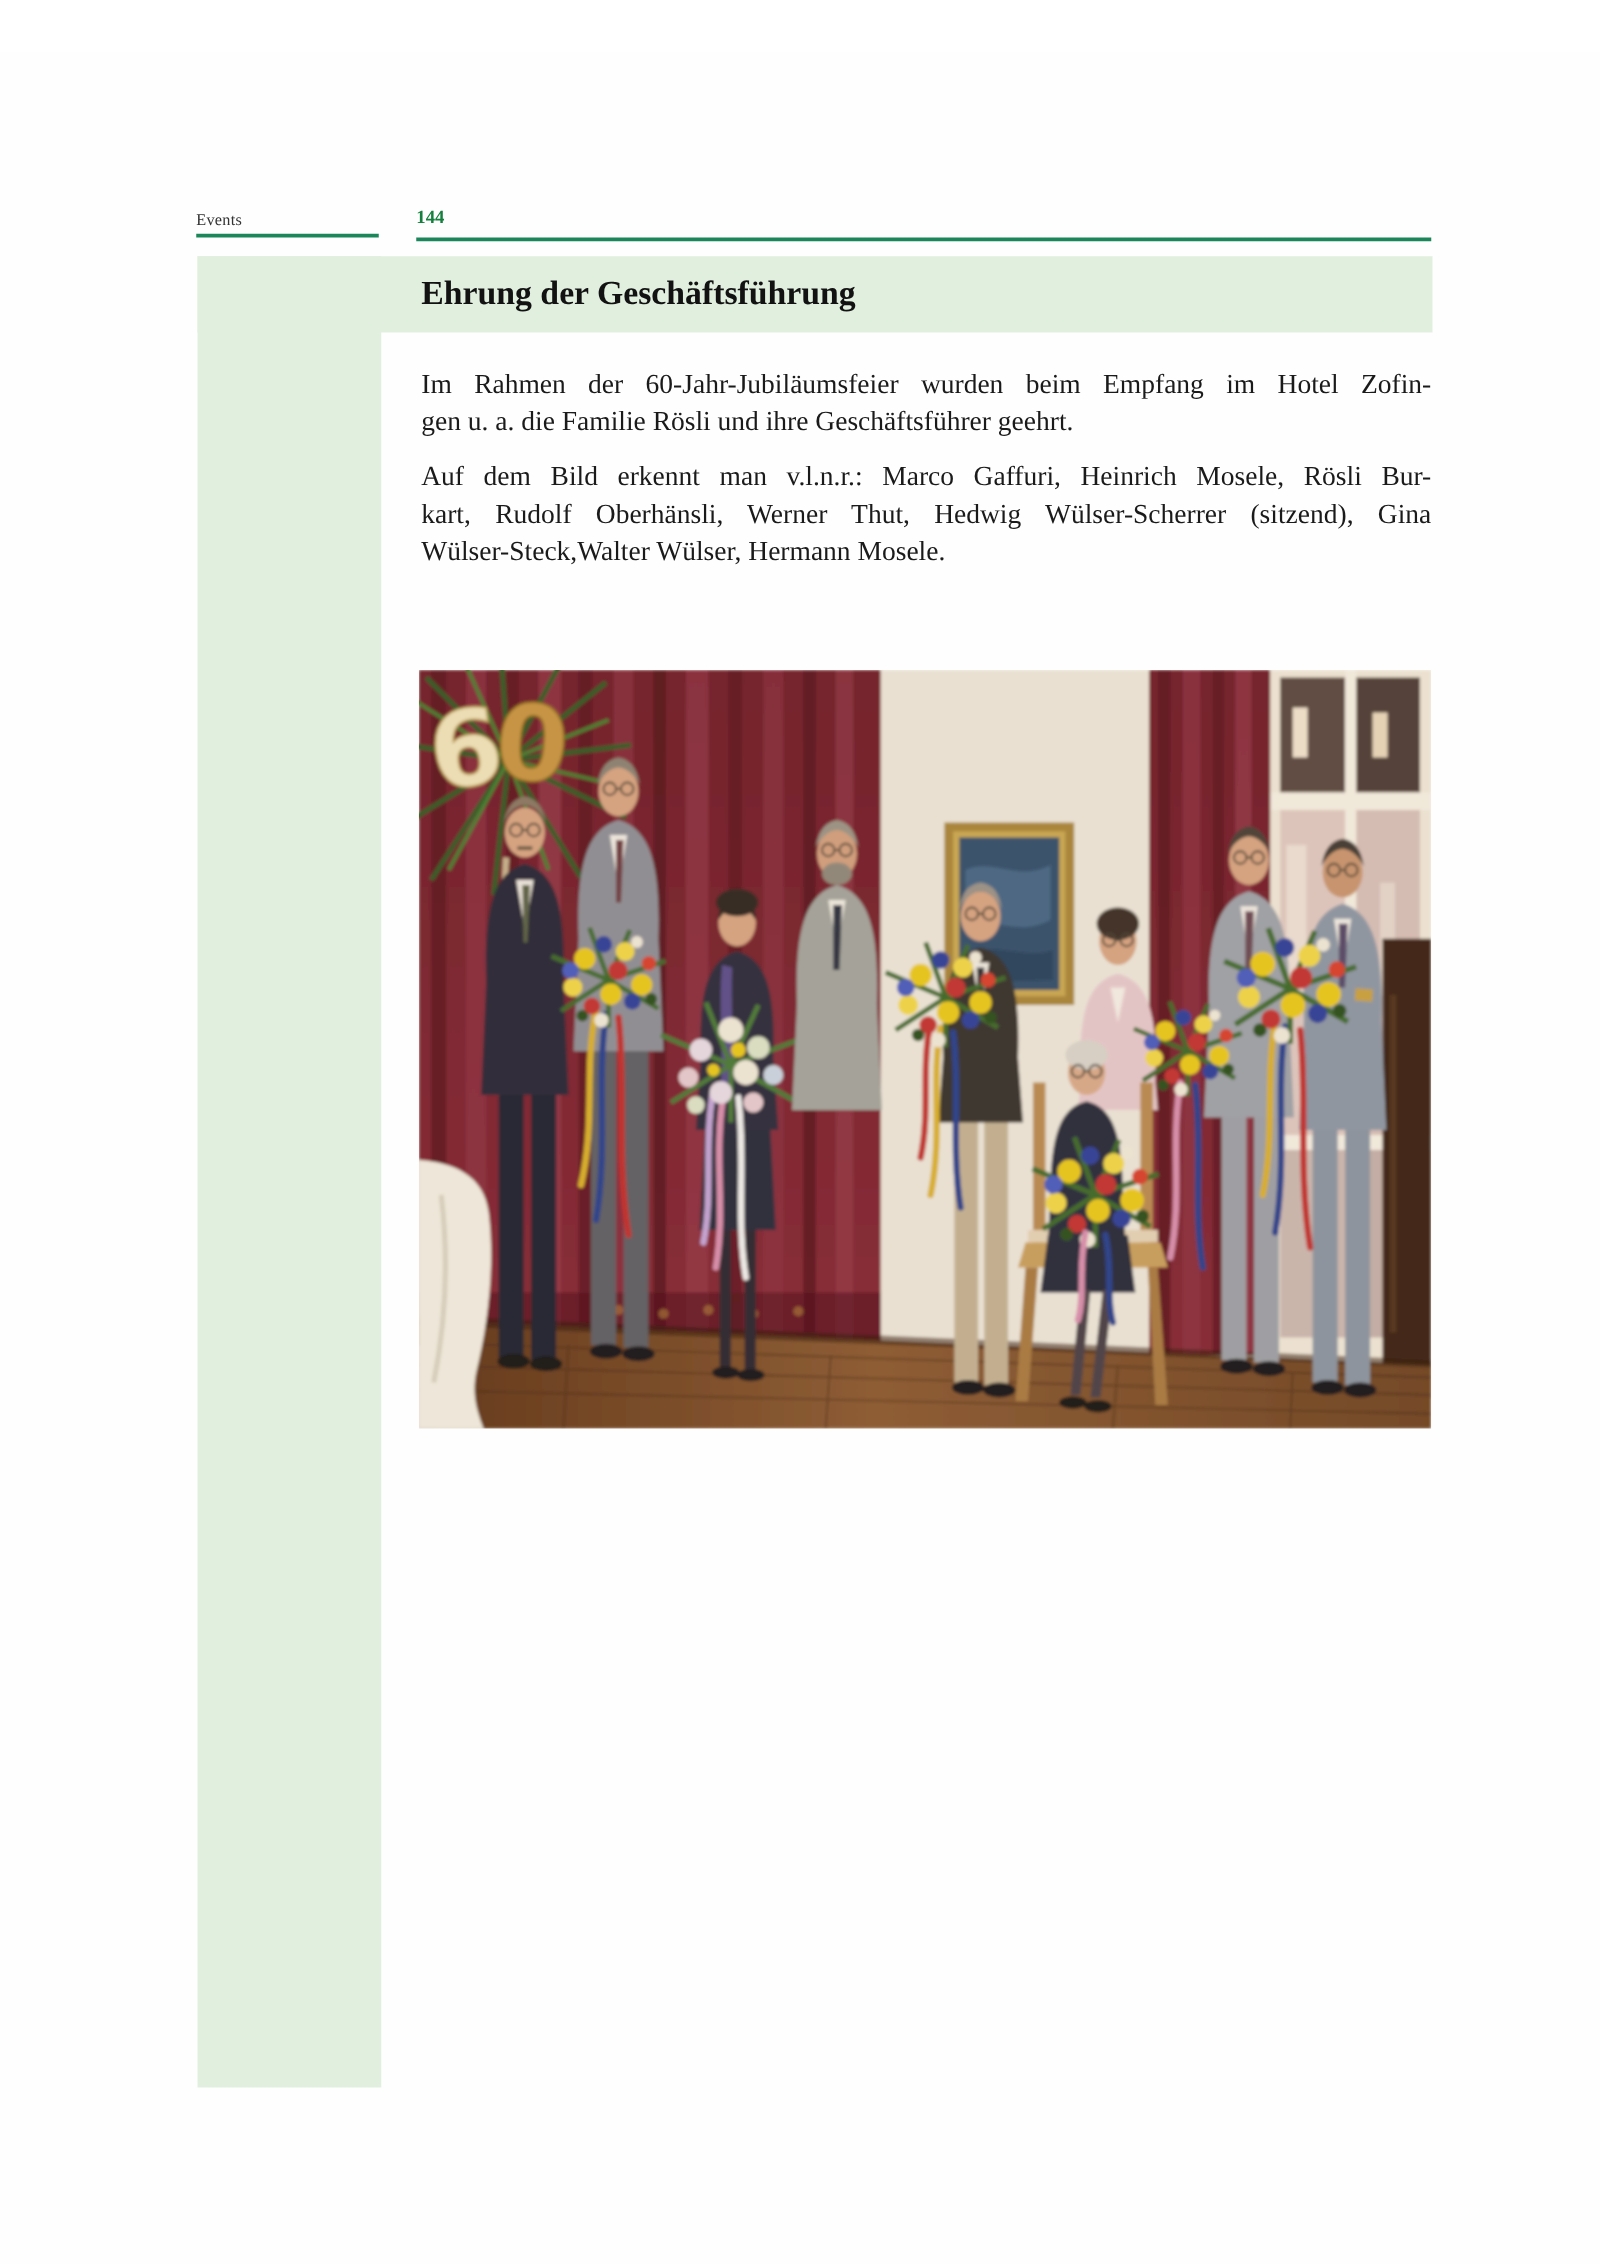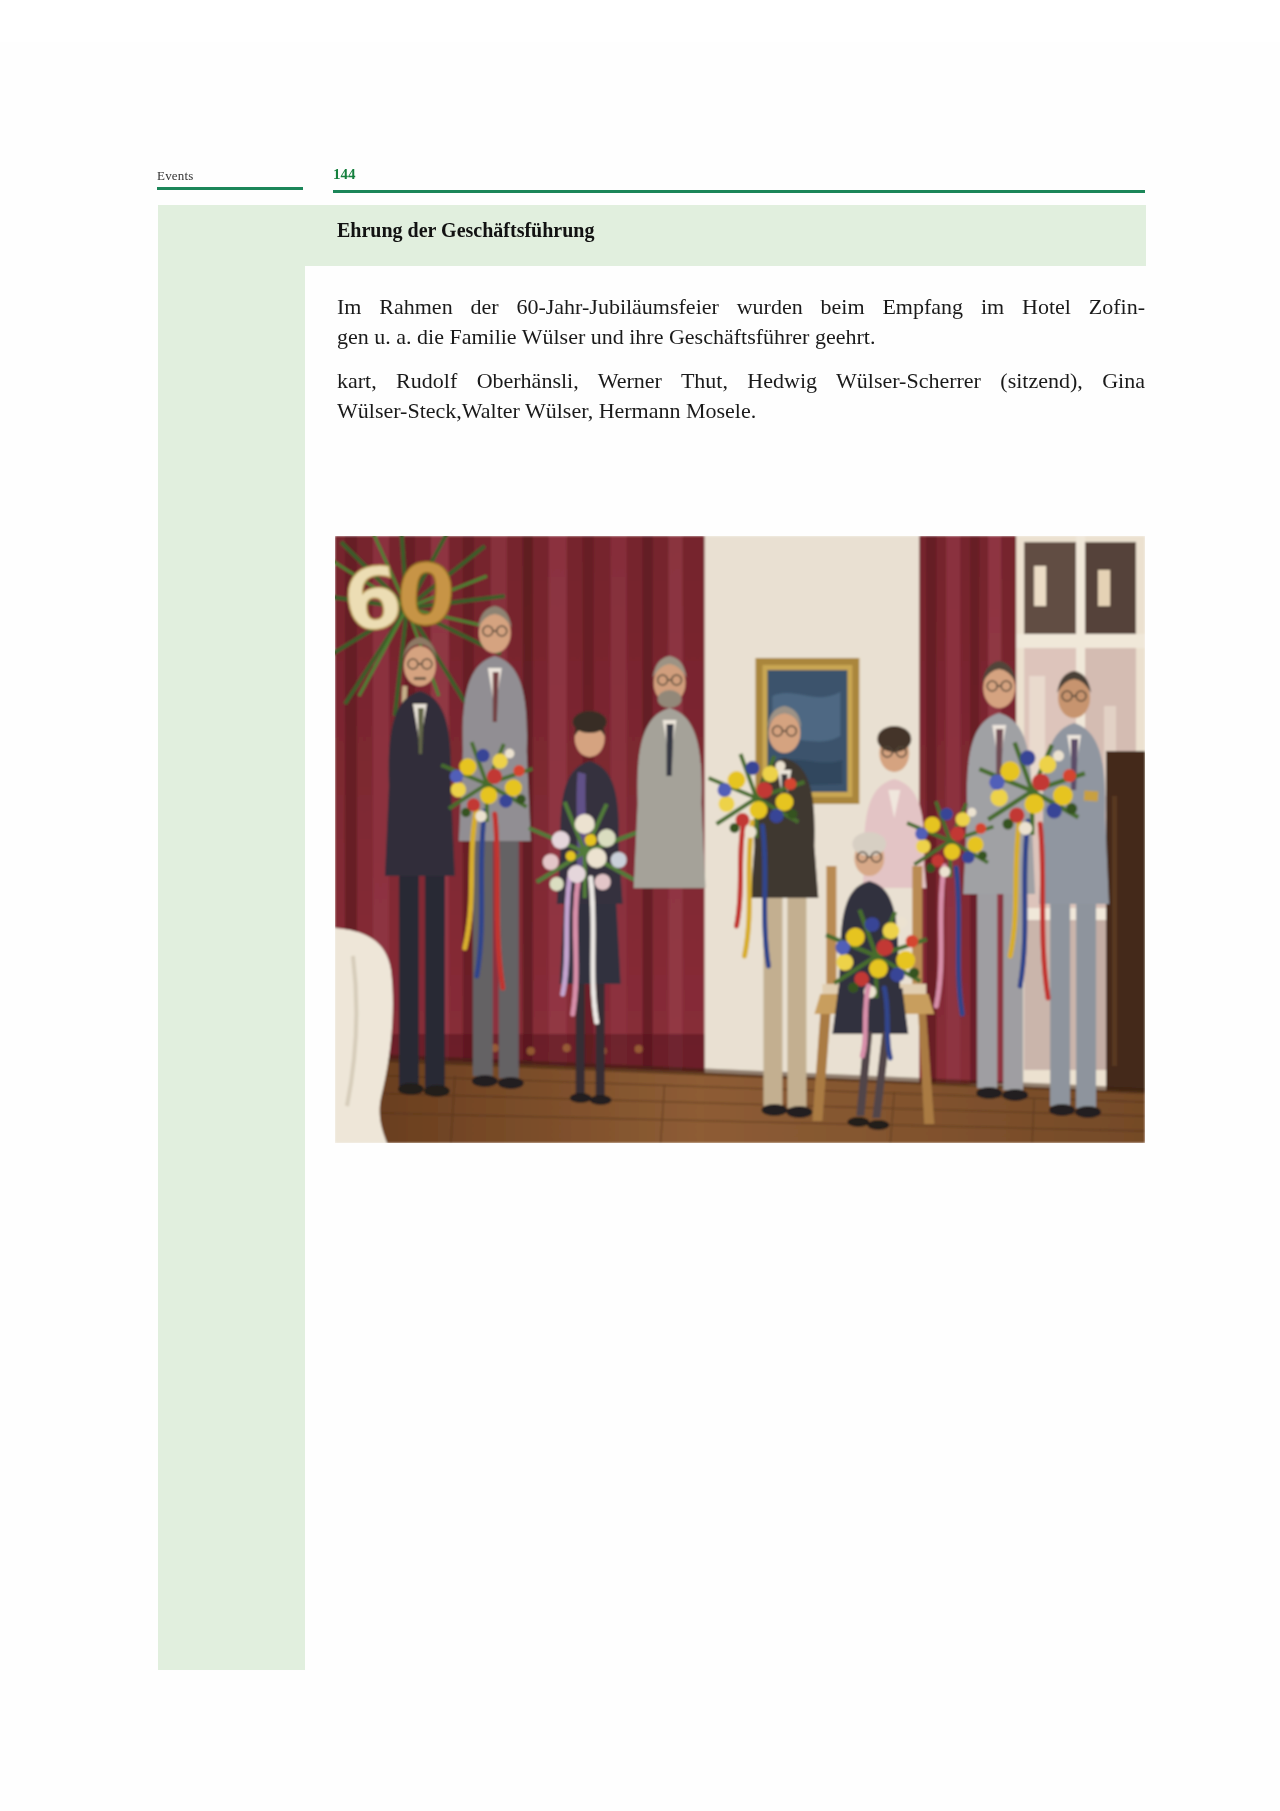--- a/index.html
+++ b/index.html
@@ -18,21 +18,21 @@
     position:absolute;left:333px;top:124px;font-size:15px;font-weight:bold;color:#15803d;
   }
   .green-band{
     position:absolute;left:158px;top:163px;width:988px;height:61px;background:#e1efde;
   }
   .green-strip{
     position:absolute;left:158px;top:163px;width:147px;height:1465px;background:#e1efde;
   }
   .article-heading{
     position:absolute;left:179px;top:14px;margin:0;
-    font-size:20px;font-weight:bold;color:#121212;white-space:nowrap;text-align:right;
+    font-size:27px;font-weight:bold;color:#121212;white-space:nowrap;text-align:right;
   }
   .article-body{
     position:absolute;left:337px;top:250px;width:808px;
     font-size:22px;line-height:30px;color:#1a1a1a;
   }
   .article-body p{margin:0 0 14px 0;padding:0;}
   .article-body p:last-child{margin-bottom:0;}
   .line{display:block;text-align:justify;text-align-last:justify;}
   .line.end{text-align-last:left;}
   .photo-frame{
@@ -52,23 +52,24 @@
 
   <div class="green-strip"></div>
 
   <div class="green-band">
     <h1 class="article-heading">Ehrung der Geschäftsführung</h1>
   </div>
 
   <div class="article-body">
     <p>
       <span class="line">Im Rahmen der 60-Jahr-Jubiläumsfeier wurden beim Empfang im Hotel Zofin-</span>
-      <span class="line end">gen u. a. die Familie Wülser und ihre Geschäftsführer geehrt.</span>
+      <span class="line end">gen u. a. die Familie Rösli und ihre Geschäftsführer geehrt.</span>
     </p>
     <p>
+      <span class="line">Auf dem Bild erkennt man v.l.n.r.: Marco Gaffuri, Heinrich Mosele, Rösli Bur-</span>
       <span class="line">kart, Rudolf Oberhänsli, Werner Thut, Hedwig Wülser-Scherrer (sitzend), Gina</span>
       <span class="line end">Wülser-Steck,Walter Wülser, Hermann Mosele.</span>
     </p>
   </div>
 
   <div class="photo-frame">
     <svg viewBox="0 0 811 607" preserveAspectRatio="none">
       <defs>
         <filter id="soft" x="-5%" y="-5%" width="110%" height="110%">
           <feGaussianBlur stdDeviation="1.1"></feGaussianBlur>

